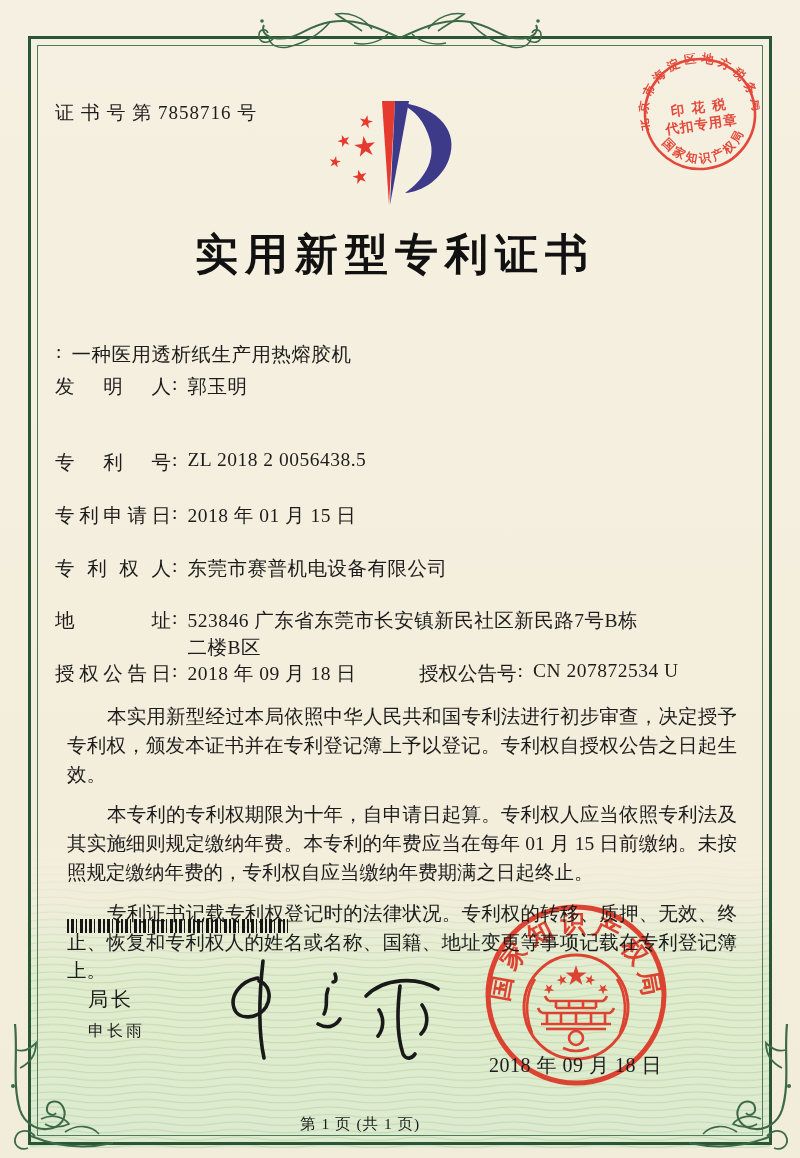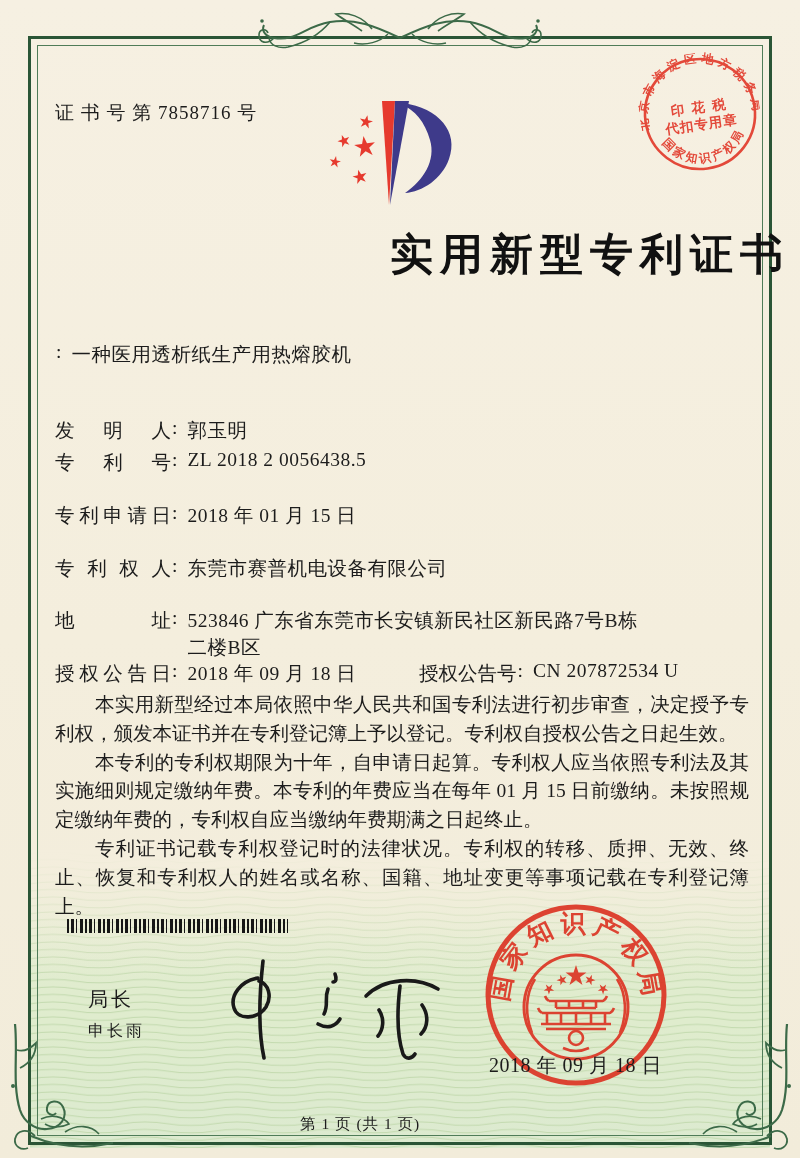--- a/index.html
+++ b/index.html
@@ -31,49 +31,49 @@
     box-sizing:border-box;border:1px solid #4f7c58;
   }
   
   .orn{position:absolute;}
   .orn-top{left:258px;top:8px;}
   .orn-bl{left:5px;top:1024px;}
   .orn-br{left:685px;top:1024px;transform:scaleX(-1);}
   
   .cert-no{position:absolute;left:55px;top:100px;font-size:19px;letter-spacing:1px;}
   .title{
-    position:absolute;left:0;top:226px;width:790px;text-align:right;
+    position:absolute;left:0;top:226px;width:790px;text-align:center;
     font-size:43px;font-weight:bold;letter-spacing:7px;color:#111;
   }
   .logo{position:absolute;left:323px;top:96px;}
   .tax-stamp{position:absolute;left:640px;top:53px;transform:rotate(-8deg);opacity:.92;}
   
   .field{position:absolute;left:55px;font-size:19.5px;display:flex;}
   .field .lab{
     display:inline-block;width:116px;text-align:justify;text-align-last:justify;
     flex:none;
   }
   .field .colon{flex:none;margin:0 10px 0 1px;}
   .field .val{letter-spacing:.5px;}
   .field-name{top:341px;}
-  .field-inventor{top:417px;}
+  .field-inventor{top:373px;}
   .field-patno{top:449px;justify-content:center;}
   .field-appdate{top:502px;}
   .field-patentee{top:555px;}
   .field-address{top:607px;}
   .field-address .val{width:462px;line-height:27px;}
   .field-grantdate{top:660px;justify-content:center;}
   .field-grantno{top:660px;left:419px;}
   .field-grantno .lab{width:auto;text-align:left;text-align-last:auto;}
   
   .body-text{
     position:absolute;left:55px;top:691px;width:694px;
     font-size:19.5px;line-height:28.8px;text-align:justify;
   }
-  .body-text p{margin:0;text-indent:2.05em;}
+  .body-text p{margin:12px;text-indent:2.05em;}
   
   .barcode{
     position:absolute;left:67px;top:919px;width:221px;height:14px;
     background:repeating-linear-gradient(90deg,
       #161616 0 2px,transparent 2px 4px,
       #161616 4px 7px,transparent 7px 9px,
       #161616 9px 10px,transparent 10px 13px,
       #161616 13px 16px,transparent 16px 18px);
   }
   .officer-title{position:absolute;left:88px;top:986px;font-size:20px;letter-spacing:3px;}

